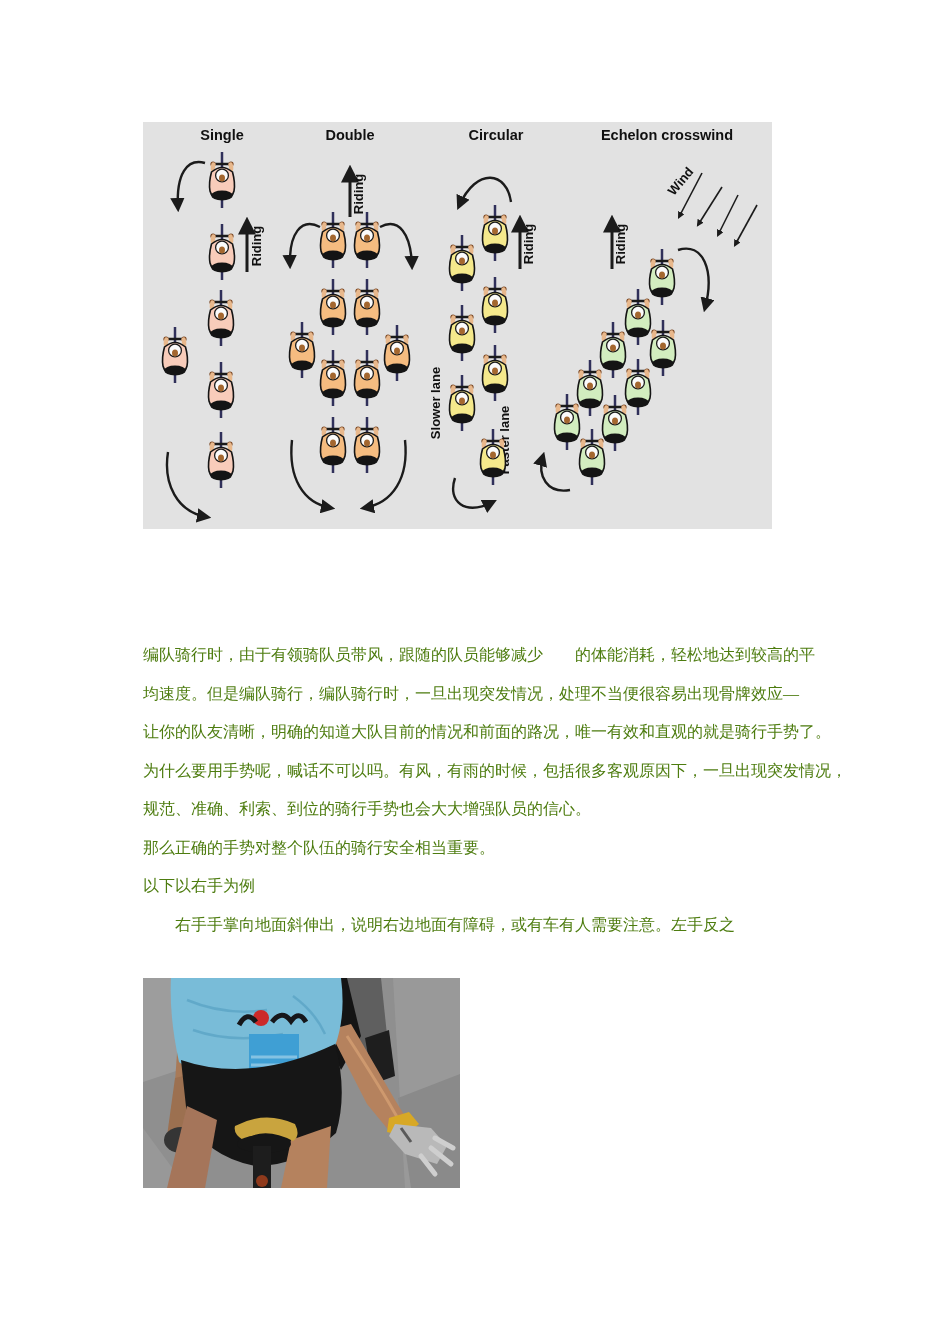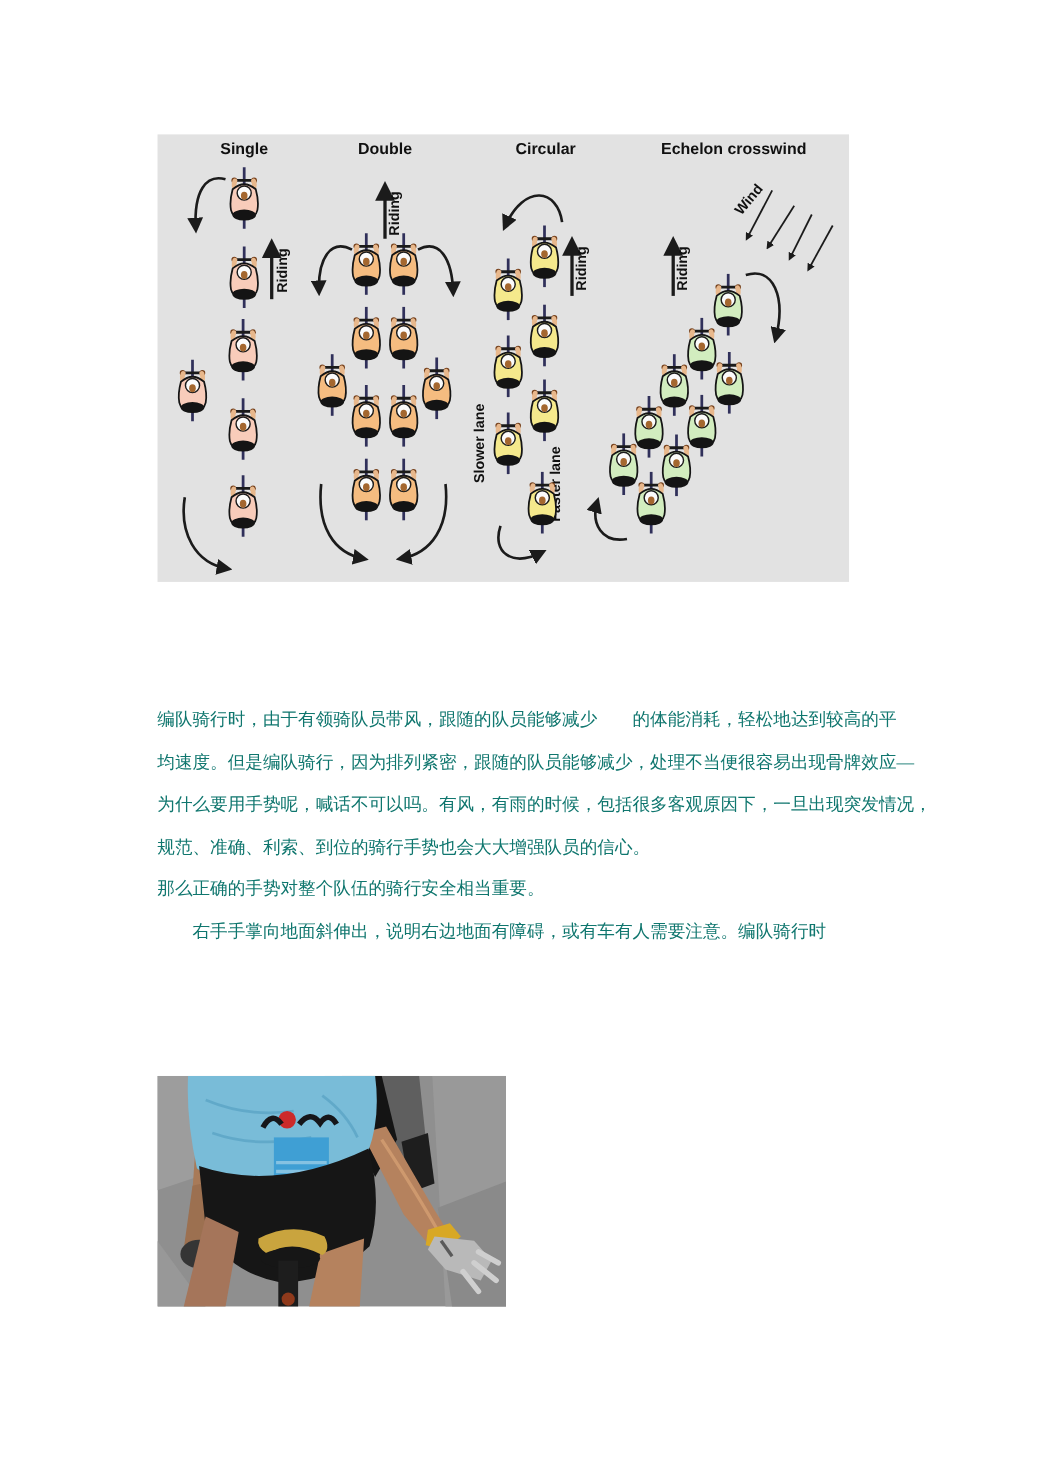--- a/index.html
+++ b/index.html
@@ -449,27 +449,29 @@
           <path d="M 7 -5 Q 10.5 -11 8.5 -15.5" stroke="#e8b88c" stroke-width="4.4" fill="none" stroke-linecap="round"></path>
           <path d="M -10.5 -8 Q -13.5 3 -12 11 Q -10.5 18.5 0 19 Q 10.5 18.5 12 11 Q 13.5 3 10.5 -8 Q 5 -12.5 0 -12.5 Q -5 -12.5 -10.5 -8 Z" fill="#d2edbf" stroke="#151515" stroke-width="1.6"></path>
           <ellipse cx="0" cy="15.5" rx="10.8" ry="5" fill="#141414"></ellipse>
           <circle cx="0" cy="-4.5" r="6.4" fill="#fbfbfb" stroke="#1c1c1c" stroke-width="1.3"></circle>
           <ellipse cx="0" cy="-2" rx="3" ry="3.6" fill="#a4672f"></ellipse>
         </g>
         <text x="524" y="18" class="ftitle" text-anchor="middle">Echelon crosswind</text>
       </svg>
   </div>
 
-  <div class="textblock" id="textblock" style="color: #0f766e;">
+  <div class="textblock" id="textblock" style="color: #4d7c0f;">
       <div class="tline">编队骑行时，由于有领骑队员带风，跟随的队员能够减少　　的体能消耗，轻松地达到较高的平</div>
-      <div class="tline">均速度。但是编队骑行，因为排列紧密，跟随的队员能够减少，处理不当便很容易出现骨牌效应—</div>
+      <div class="tline">均速度。但是编队骑行，编队骑行时，一旦出现突发情况，处理不当便很容易出现骨牌效应—</div>
+      <div class="tline">让你的队友清晰，明确的知道大队目前的情况和前面的路况，唯一有效和直观的就是骑行手势了。</div>
       <div class="tline">为什么要用手势呢，喊话不可以吗。有风，有雨的时候，包括很多客观原因下，一旦出现突发情况，</div>
       <div class="tline">规范、准确、利索、到位的骑行手势也会大大增强队员的信心。</div>
       <div class="tline">那么正确的手势对整个队伍的骑行安全相当重要。</div>
-      <div class="tline">　　右手手掌向地面斜伸出，说明右边地面有障碍，或有车有人需要注意。编队骑行时</div>
+      <div class="tline">以下以右手为例</div>
+      <div class="tline">　　右手手掌向地面斜伸出，说明右边地面有障碍，或有车有人需要注意。左手反之</div>
     </div>
 
   <div class="photo">
     <svg viewBox="0 0 317 210">
       <rect width="317" height="210" fill="var(--road)"></rect>
       <polygon points="0,0 130,0 36,92 0,104" fill="#9d9d9d"></polygon>
       <polygon points="250,0 317,0 317,210 262,210" fill="#999999"></polygon>
       <polygon points="255,120 317,96 317,210 268,210" fill="#8a8a8a"></polygon>
       <polygon points="0,150 44,210 0,210" fill="#989898"></polygon>
       <polygon points="152,0 238,0 248,95 205,60" fill="#5f5f5f"></polygon>

